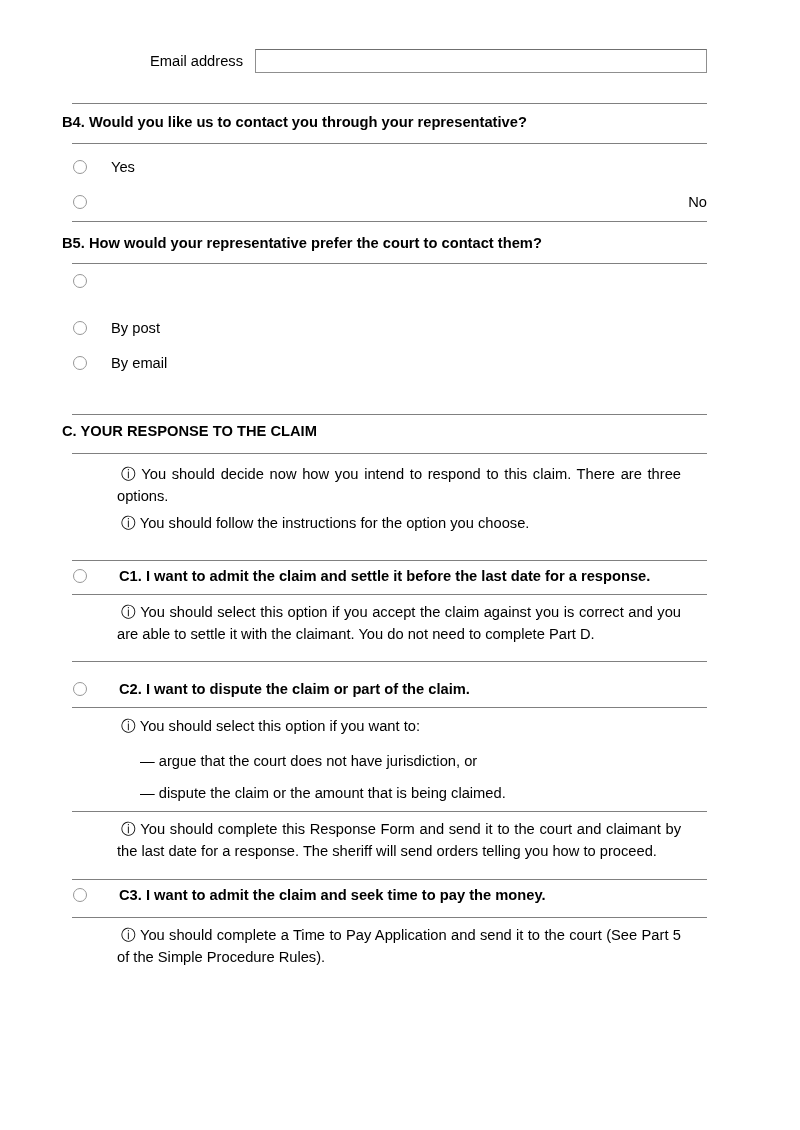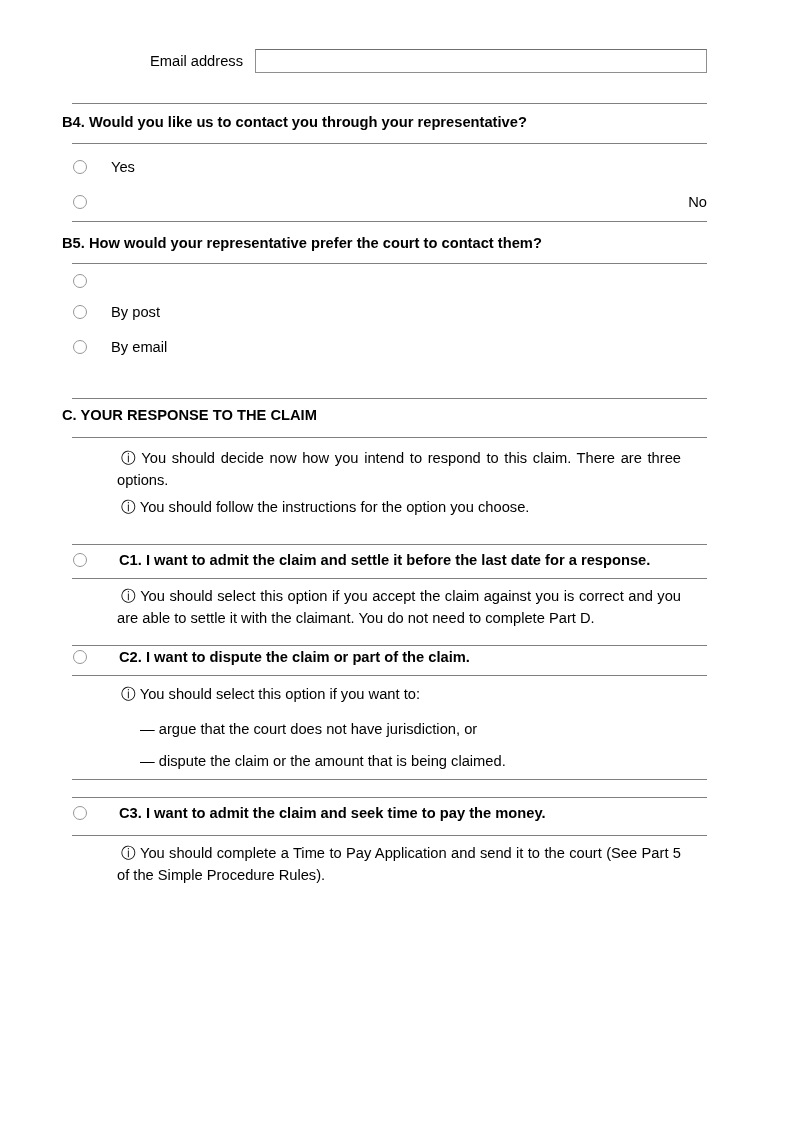--- a/index.html
+++ b/index.html
@@ -49,33 +49,33 @@
 
   
   .r1  { margin-top:30px; }   
   .r2  { margin-top:10px; }   
   .p-b4 { margin-top:8px; }
   .opt-yes { margin-top:12px; }
   .opt-no  { margin-top:13px;justify-content:space-between; }
   .r3  { margin-top:8px; }    
   .r4  { margin-top:9px; }    
   .opt-online { margin-top:6px; }
-  .opt-post   { margin-top:9px; }
+  .opt-post   { margin-top:25px; }
   .opt-email  { margin-top:13px; }
   .r5  { margin-top:40px; }   
   .r6  { margin-top:11px; }   
   .p-c1a { margin-top:9px; }
   .p-c2a { margin-top:5px; }
   .r7  { margin-top:26px; }   
   .row-c1 { margin-top:4px; }
   .r8  { margin-top:7px; }    
   .p-c1i1 { margin-top:6px; }
   .p-c1i2 { margin-top:7px; }
   .r9  { margin-top:16px; }   
-  .row-c2 { margin-top:0; }
+  .row-c2 { margin-top:16px; }
   .r10 { margin-top:7px; }    
   .p-c2i1 { margin-top:7px; }
   .b1 { margin-top:13px; }
   .b2 { margin-top:10px; }
   .r11 { margin-top:7px; }
   .p-c2i2 { margin-top:6px; }
   .r12 { margin-top:17px; }   
   .row-c3 { margin-top:4px; }
   .r13 { margin-top:11px; }   
   .p-c3i1 { margin-top:6px; }
@@ -141,20 +141,21 @@
     <span class="radio"></span>
     <span class="choice-heading">C2. I want to dispute the claim or part of the claim.</span>
   </div>
   <hr class="rule r10">
 
   <p class="info p-c2i1"><span class="info-icon">ⓘ</span><span>You should select this option if you want to:</span></p>
   <p class="bullet b1">— argue that the court does not have jurisdiction, or</p>
   <p class="bullet b2">— dispute the claim or the amount that is being claimed.</p>
 
   <hr class="rule r11">
+  <p class="info p-c2i2"><span class="info-icon">ⓘ</span><span>You should complete this Response Form and send it to the court and claimant by the last date for a response. The sheriff will send orders telling you how to proceed.</span></p>
 
   <hr class="rule r12">
   <div class="radio-row choice-row row-c3">
     <span class="radio"></span>
     <span class="choice-heading">C3. I want to admit the claim and seek time to pay the money.</span>
   </div>
   <hr class="rule r13">
 
   <p class="info p-c3i1"><span class="info-icon">ⓘ</span><span>You should complete a Time to Pay Application and send it to the court (See Part 5 of the Simple Procedure Rules).</span></p>
 

